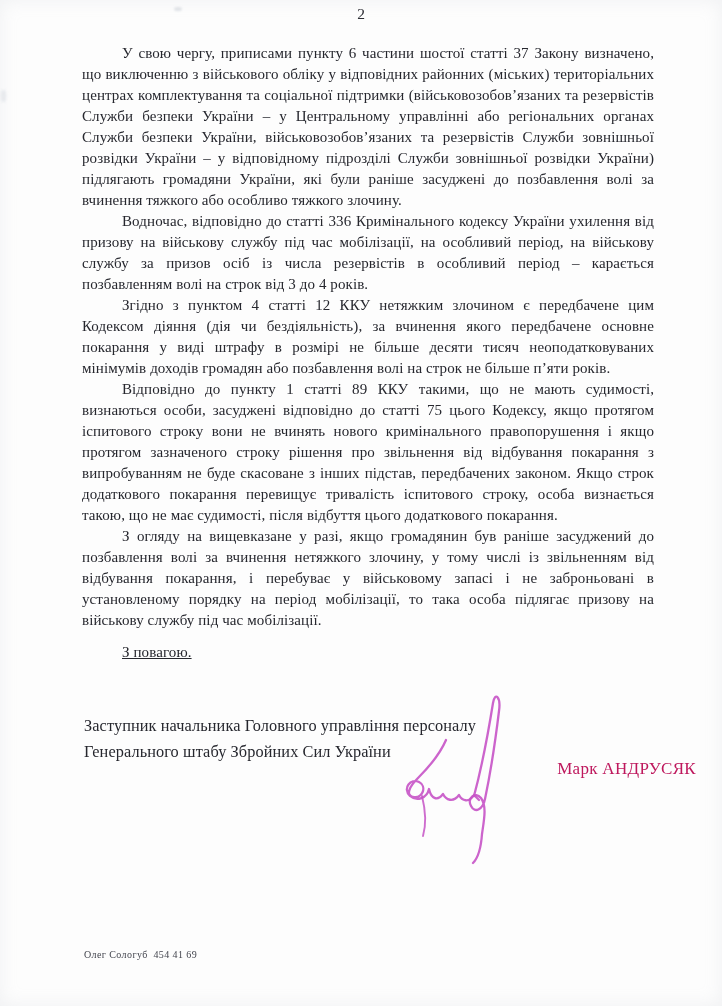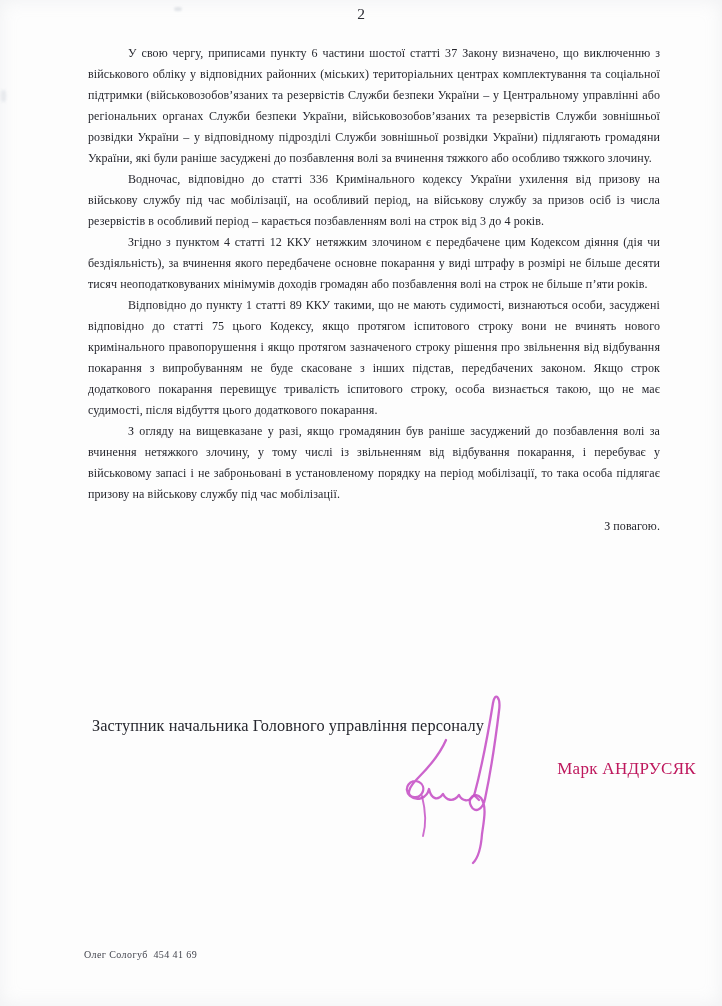--- a/index.html
+++ b/index.html
@@ -29,39 +29,40 @@
     top: 5px;
     left: 0;
     width: 722px;
     text-align: center;
     font-size: 15.5px;
     color: #2b2c33;
   }
   .body-text {
     position: absolute;
     top: 43px;
-    left: 88px;
+    left: 82px;
     width: 572px;
-    font-size: 12px;
+    font-size: 15px;
     line-height: 21px;
     text-align: justify;
     letter-spacing: 0.1px;
   }
   .body-text p {
     margin: 0;
     text-indent: 40px;
   }
   .closing {
     margin-top: 11px !important;
-    text-align: right;
+    text-align: left;
+    text-decoration: underline;
   }
   .signer-block {
     position: absolute;
     top: 713px;
-    left: 92px;
+    left: 84px;
     font-size: 16.3px;
     line-height: 26px;
     letter-spacing: 0.1px;
   }
   .signer-name {
     position: absolute;
     top: 759px;
     right: 26px;
     font-size: 17px;
     letter-spacing: 0.3px;
@@ -122,20 +123,21 @@
     <p>У свою чергу, приписами пункту 6 частини шостої статті 37 Закону визначено, що виключенню з військового обліку у відповідних районних (міських) територіальних центрах комплектування та соціальної підтримки (військовозобов’язаних та резервістів Служби безпеки України – у Центральному управлінні або регіональних органах Служби безпеки України, військовозобов’язаних та резервістів Служби зовнішньої розвідки України – у відповідному підрозділі Служби зовнішньої розвідки України) підлягають громадяни України, які були раніше засуджені до позбавлення волі за вчинення тяжкого або особливо тяжкого злочину.</p>
     <p>Водночас, відповідно до статті 336 Кримінального кодексу України ухилення від призову на військову службу під час мобілізації, на особливий період, на військову службу за призов осіб із числа резервістів в особливий період – карається позбавленням волі на строк від 3 до 4 років.</p>
     <p>Згідно з пунктом 4 статті 12 ККУ нетяжким злочином є передбачене цим Кодексом діяння (дія чи бездіяльність), за вчинення якого передбачене основне покарання у виді штрафу в розмірі не більше десяти тисяч неоподатковуваних мінімумів доходів громадян або позбавлення волі на строк не більше п’яти років.</p>
     <p>Відповідно до пункту 1 статті 89 ККУ такими, що не мають судимості, визнаються особи, засуджені відповідно до статті 75 цього Кодексу, якщо протягом іспитового строку вони не вчинять нового кримінального правопорушення і якщо протягом зазначеного строку рішення про звільнення від відбування покарання з випробуванням не буде скасоване з інших підстав, передбачених законом. Якщо строк додаткового покарання перевищує тривалість іспитового строку, особа визнається такою, що не має судимості, після відбуття цього додаткового покарання.</p>
     <p>З огляду на вищевказане у разі, якщо громадянин був раніше засуджений до позбавлення волі за вчинення нетяжкого злочину, у тому числі із звільненням від відбування покарання, і перебуває у військовому запасі і не заброньовані в установленому порядку на період мобілізації, то така особа підлягає призову на військову службу під час мобілізації.</p>
     <p class="closing">З повагою.</p>
   </div>
 
   <div class="signer-block">
     <div>Заступник начальника Головного управління персоналу</div>
+    <div>Генерального штабу Збройних Сил України</div>
   </div>
 
   <svg class="signature-svg" viewBox="0 0 140 180" fill="none" stroke-linecap="round" stroke-linejoin="round">
     <path stroke-width="2.3" opacity="0.9" d="M 54 52 C 48 66 36 80 26 90 C 18 98 13 107 21 109 C 31 111 35 98 27 94 C 19 90 10 100 18 108 C 25 114 35 110 37 101 C 39 110 45 114 51 106 C 54 112 61 115 67 107 C 70 113 77 115 82 107 L 87 112" stroke="#c653c6"></path>
     <path stroke-width="1.9" opacity="0.85" d="M 30 108 C 33 120 35 134 31 148" stroke="#c653c6"></path>
     <path stroke-width="2.3" opacity="0.9" d="M 82 108 C 89 82 97 40 101 15 C 103 3 109 9 107 23 C 103 56 97 92 93 111 C 91 121 83 126 79 118 C 75 110 83 103 89 110 C 95 118 92 132 90 146 C 89 160 86 170 81 175" stroke="#c653c6"></path>
   </svg>
 
   <div class="signer-name">Марк АНДРУСЯК</div>
 

